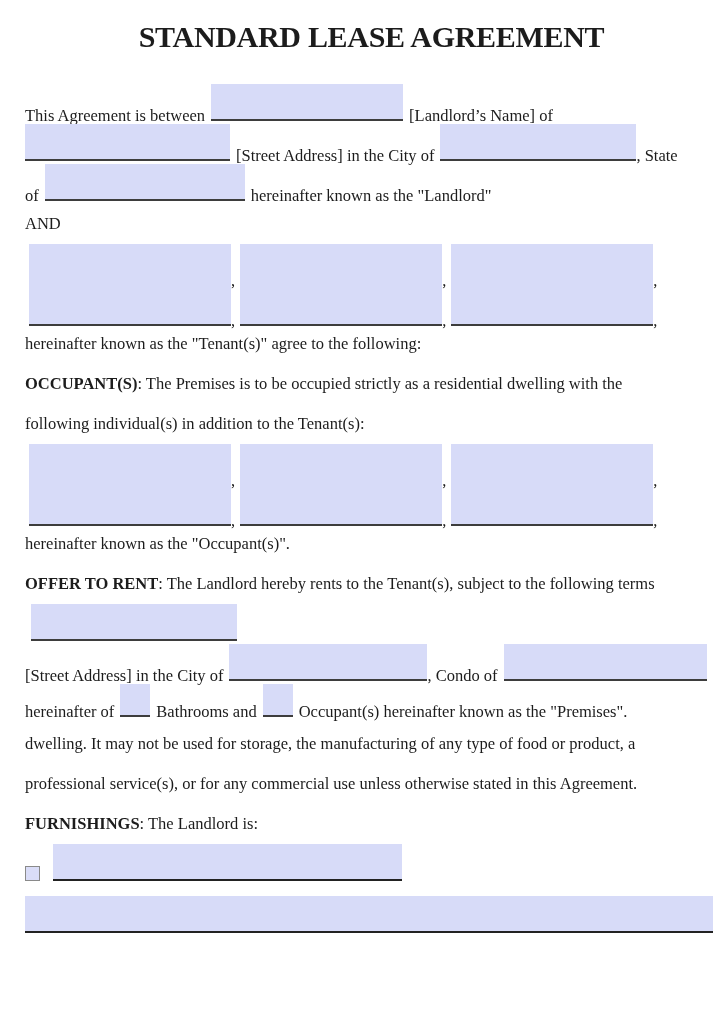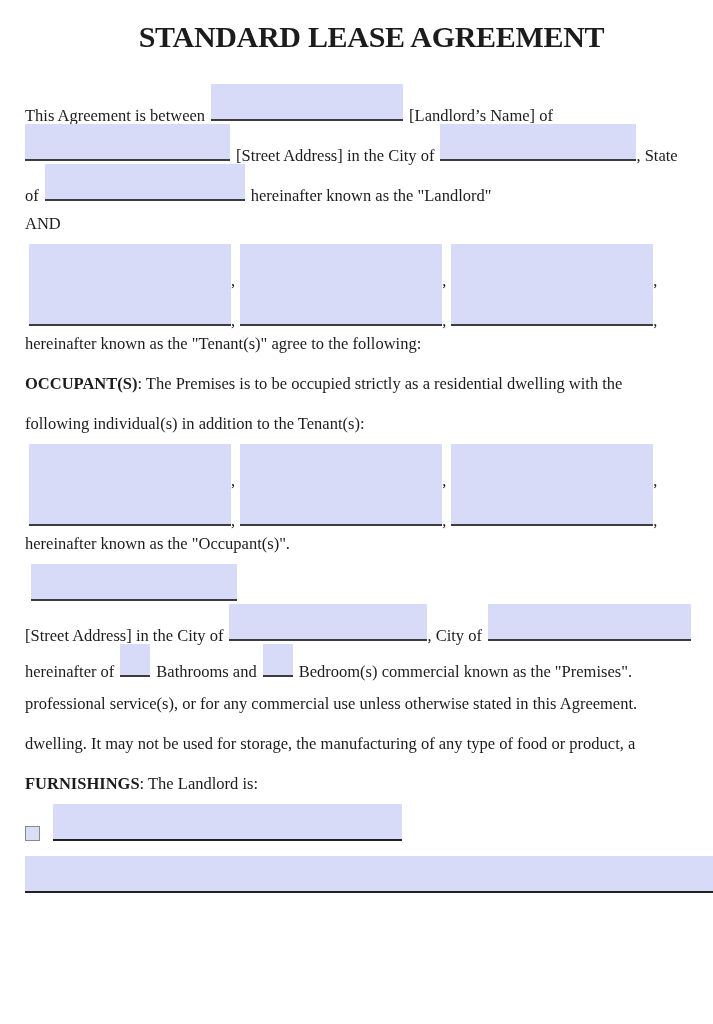--- a/index.html
+++ b/index.html
@@ -77,32 +77,33 @@
     <div class="line"><span class="bold">OCCUPANT(S)</span><span>: The Premises is to be occupied strictly as a residential dwelling with the</span></div>
 
     <div class="line"><span>following individual(s) in addition to the Tenant(s):</span></div>
 
     <div class="line" style="padding-left:4px;"><span class="blank tall" style="width:202px;"></span><span>,</span><span class="blank tall" style="width:202px;margin-left:5px;"></span><span>,</span><span class="blank tall" style="width:202px;margin-left:5px;"></span><span>,</span></div>
 
     <div class="line" style="padding-left:4px;"><span class="blank tall" style="width:202px;"></span><span>,</span><span class="blank tall" style="width:202px;margin-left:5px;"></span><span>,</span><span class="blank tall" style="width:202px;margin-left:5px;"></span><span>,</span></div>
 
     <div class="line"><span>hereinafter known as the "Occupant(s)".</span></div>
 
+    <div class="line"><span class="bold">OFFER TO RENT</span><span>: The Landlord hereby rents to the Tenant(s), subject to the following terms</span></div>
 
 
     <div class="line"><span class="blank" style="width:206px;margin-left:6px;"></span></div>
 
-    <div class="line"><span>[Street Address] in the City of</span><span class="blank" style="width:198px;margin-left:6px;"></span><span>, City of</span><span class="blank" style="width:203px;margin-left:6px;"></span></div>
+    <div class="line"><span>[Street Address] in the City of</span><span class="blank" style="width:198px;margin-left:6px;"></span><span>, Condo of</span><span class="blank" style="width:203px;margin-left:6px;"></span></div>
 
-    <div class="line"><span>hereinafter of</span><span class="blank small" style="width:30px;margin:0 6px;"></span><span>Bathrooms and</span><span class="blank small" style="width:30px;margin:0 6px;"></span><span>Bedroom(s) commercial known as the "Premises".</span></div>
+    <div class="line"><span>hereinafter of</span><span class="blank small" style="width:30px;margin:0 6px;"></span><span>Bathrooms and</span><span class="blank small" style="width:30px;margin:0 6px;"></span><span>Occupant(s) hereinafter known as the "Premises".</span></div>
 
 
+    <div class="line"><span>dwelling. It may not be used for storage, the manufacturing of any type of food or product, a</span></div>
+
     <div class="line"><span>professional service(s), or for any commercial use unless otherwise stated in this Agreement.</span></div>
-
-    <div class="line"><span>dwelling. It may not be used for storage, the manufacturing of any type of food or product, a</span></div>
 
     <div class="line"><span class="bold">FURNISHINGS</span><span>: The Landlord is:</span></div>
 
     <div class="line"><span class="checkbox"></span><span class="blank" style="width:349px;margin-left:6px;border-bottom-color:#222;"></span></div>
 
     <div class="line last-line"><span class="blank" style="width:691px;border-bottom-color:#222;"></span></div>
 
   </div>
 </div>
 

